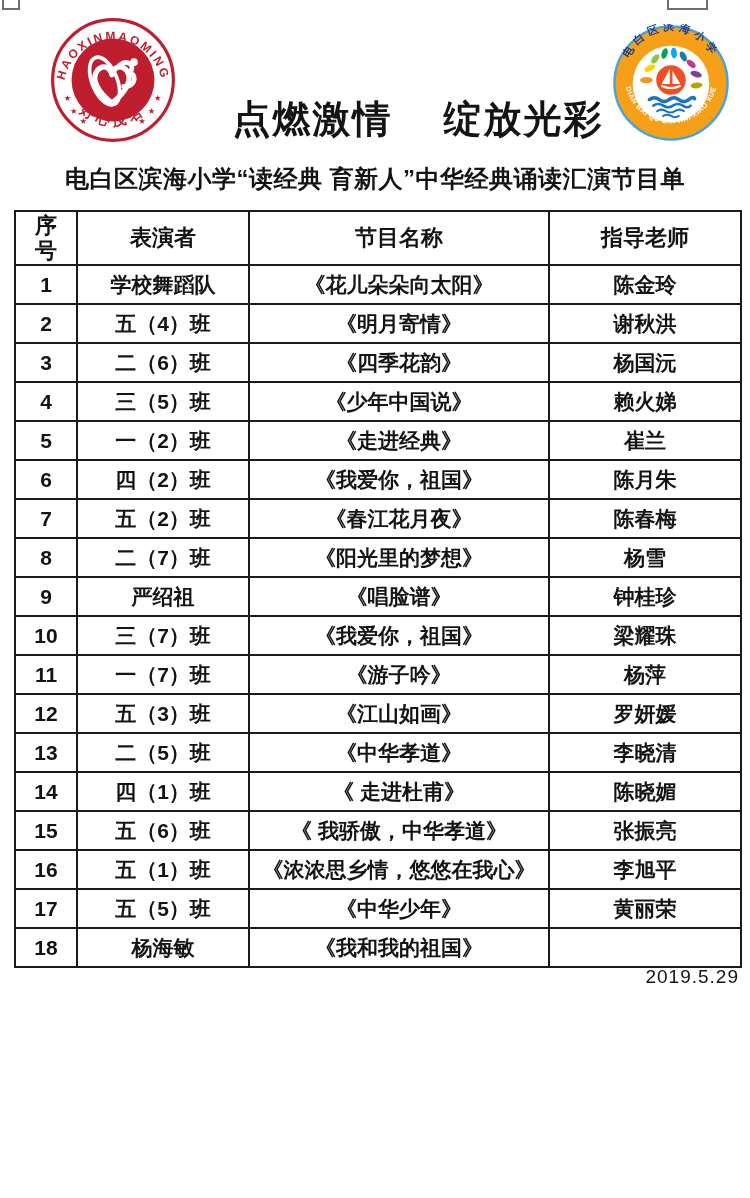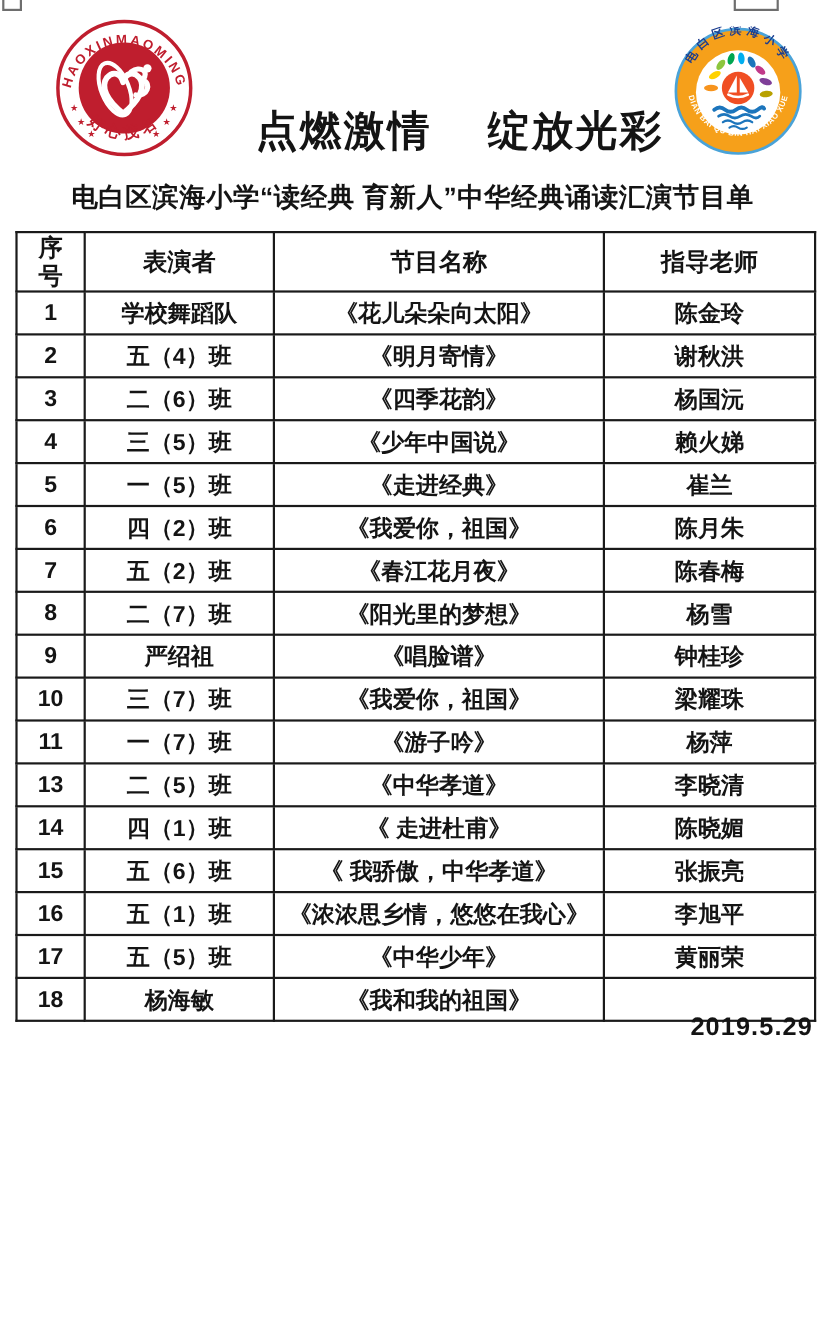--- a/index.html
+++ b/index.html
@@ -36,22 +36,22 @@
     border:2px solid #1a1a1a; font-weight:bold; text-align:center;
     padding:0; overflow:hidden; white-space:nowrap;
   }
   .program thead th { height:52px; font-size:22px; line-height:1.15; }
   .program tbody td { height:37px; font-size:21px; }
   .program .th-no { white-space:normal; word-break:break-all; padding:0 17px; }
   .col-no { width:62px; } .col-performer { width:172px; }
   .col-program { width:300px; } .col-teacher { width:192px; }
 
   .date {
-    position:absolute; top:920px; right:11px;
-    font-size:23px; font-weight:bold; letter-spacing:1px;
+    position:absolute; top:966px; right:11px;
+    font-size:19px; font-weight:normal; letter-spacing:1px;
   }
 </style>
 </head>
 <body>
 
 <div class="page">
 
   <div class="mark mark-tl"></div>
   <div class="mark mark-tr"></div>
 
@@ -171,21 +171,21 @@
 
     <tr>
       <td>4</td>
       <td>三（5）班</td>
       <td>《少年中国说》</td>
       <td>赖火娣</td>
     </tr>
 
     <tr>
       <td>5</td>
-      <td>一（5）班</td>
+      <td>一（2）班</td>
       <td>《走进经典》</td>
       <td>崔兰</td>
     </tr>
 
     <tr>
       <td>6</td>
       <td>四（2）班</td>
       <td>《我爱你，祖国》</td>
       <td>陈月朱</td>
     </tr>
@@ -218,20 +218,26 @@
       <td>梁耀珠</td>
     </tr>
 
     <tr>
       <td>11</td>
       <td>一（7）班</td>
       <td>《游子吟》</td>
       <td>杨萍</td>
     </tr>
 
+    <tr>
+      <td>12</td>
+      <td>五（3）班</td>
+      <td>《江山如画》</td>
+      <td>罗妍媛</td>
+    </tr>
 
     <tr>
       <td>13</td>
       <td>二（5）班</td>
       <td>《中华孝道》</td>
       <td>李晓清</td>
     </tr>
 
     <tr>
       <td>14</td>

